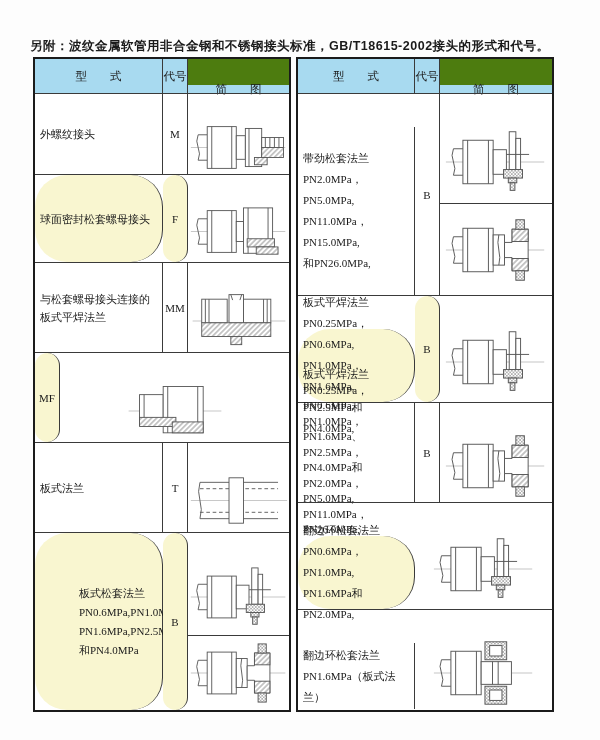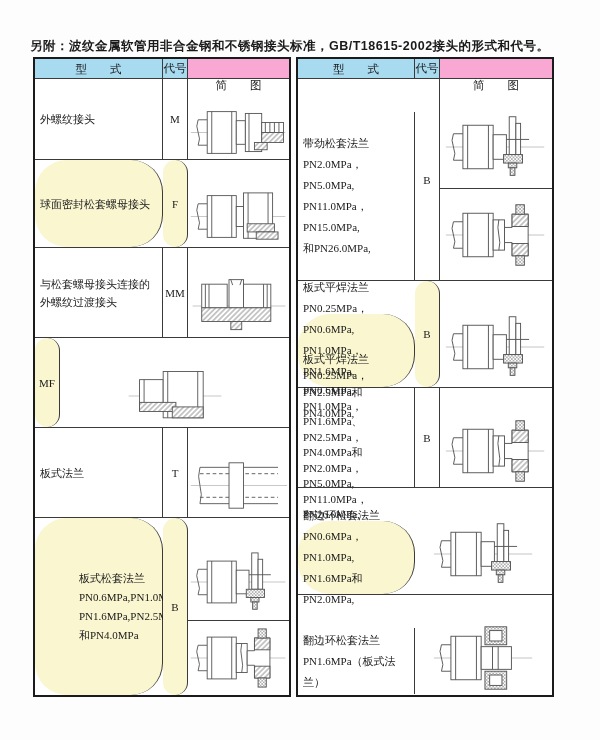--- a/index.html
+++ b/index.html
@@ -26,21 +26,21 @@
   .c-type { width:128px; padding:4px 5px; font-size:11px; line-height:18px;
             white-space:pre-line; display:flex; align-items:center; }
   .tbl-right .c-type { width:117px; }
   .c-code { width:25px; display:flex; align-items:center; justify-content:center;
             font-size:11px; }
   .c-diag { flex:1; display:flex; align-items:center; justify-content:center;
             background:#fff;margin-top:26px; }
   .c-diag.split { flex-direction:column; align-items:stretch; padding:0; }
   .sub { display:flex; align-items:center; justify-content:center; }
   .sub + .sub { border-top:1px solid #3a3a3a; }
-  .hdr { background:#f9a8d4; height:19px; }
+  .hdr { background:#4d7c0f; height:34px; }
   .hdr .cell { display:flex; align-items:center; justify-content:center;
                font-size:11.5px; padding:0; background:#a8daf0; }
   .hl .c-type, .hl .c-code { background:#f9f6d0;border-radius:32px; }
   .pn .c-type { line-height:21px;margin-top:33px; }
   .b6 .c-type { line-height:19px;padding-left:44px; }
   svg.diag { display:block; }
   .ln { stroke:#555; stroke-width:1; fill:none; }
   .wh { stroke:#555; stroke-width:1; fill:#fff; }
   .cl { stroke:#999; stroke-width:0.6; }
 </style>
@@ -178,21 +178,21 @@
       <div class="cell c-code">F</div>
       <div class="cell c-diag">
           <svg class="diag" width="100" height="69" viewBox="0 0 110 76">
             <use href="#sym-nut"></use>
           </svg>
         </div>
     </div>
 
     <div class="row" style="height:90px">
       <div class="cell c-type">与松套螺母接头连接的
-外螺纹过渡接头</div>
+板式平焊法兰</div>
       <div class="cell c-code">MM</div>
       <div class="cell c-diag">
           <svg class="diag" width="100" height="72" viewBox="0 0 110 76">
             <use href="#sym-union"></use>
           </svg>
         </div>
     </div>
 
     <div class="row hl" style="height:90px">
       <div class="cell c-code">MF</div>

